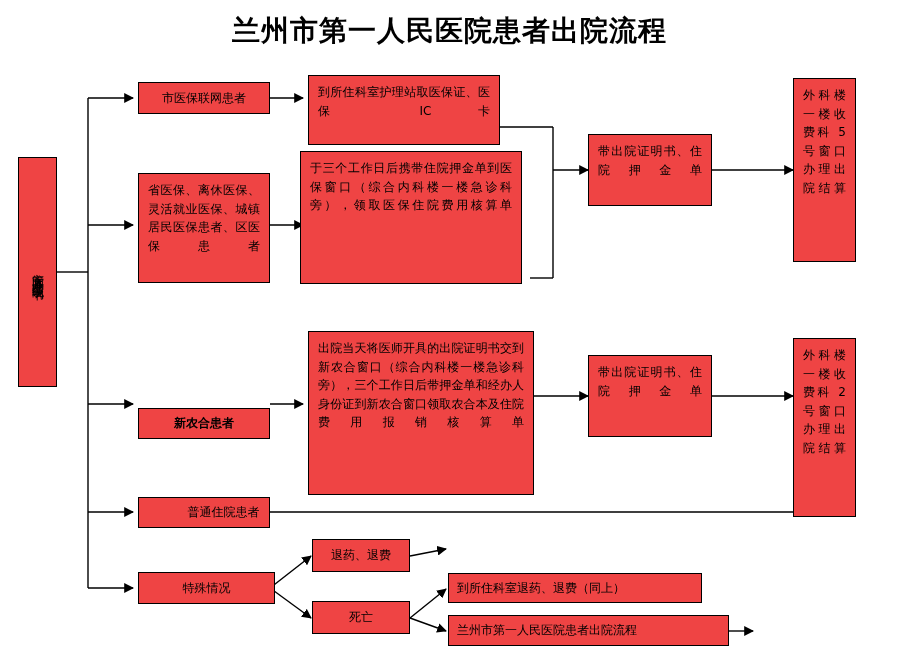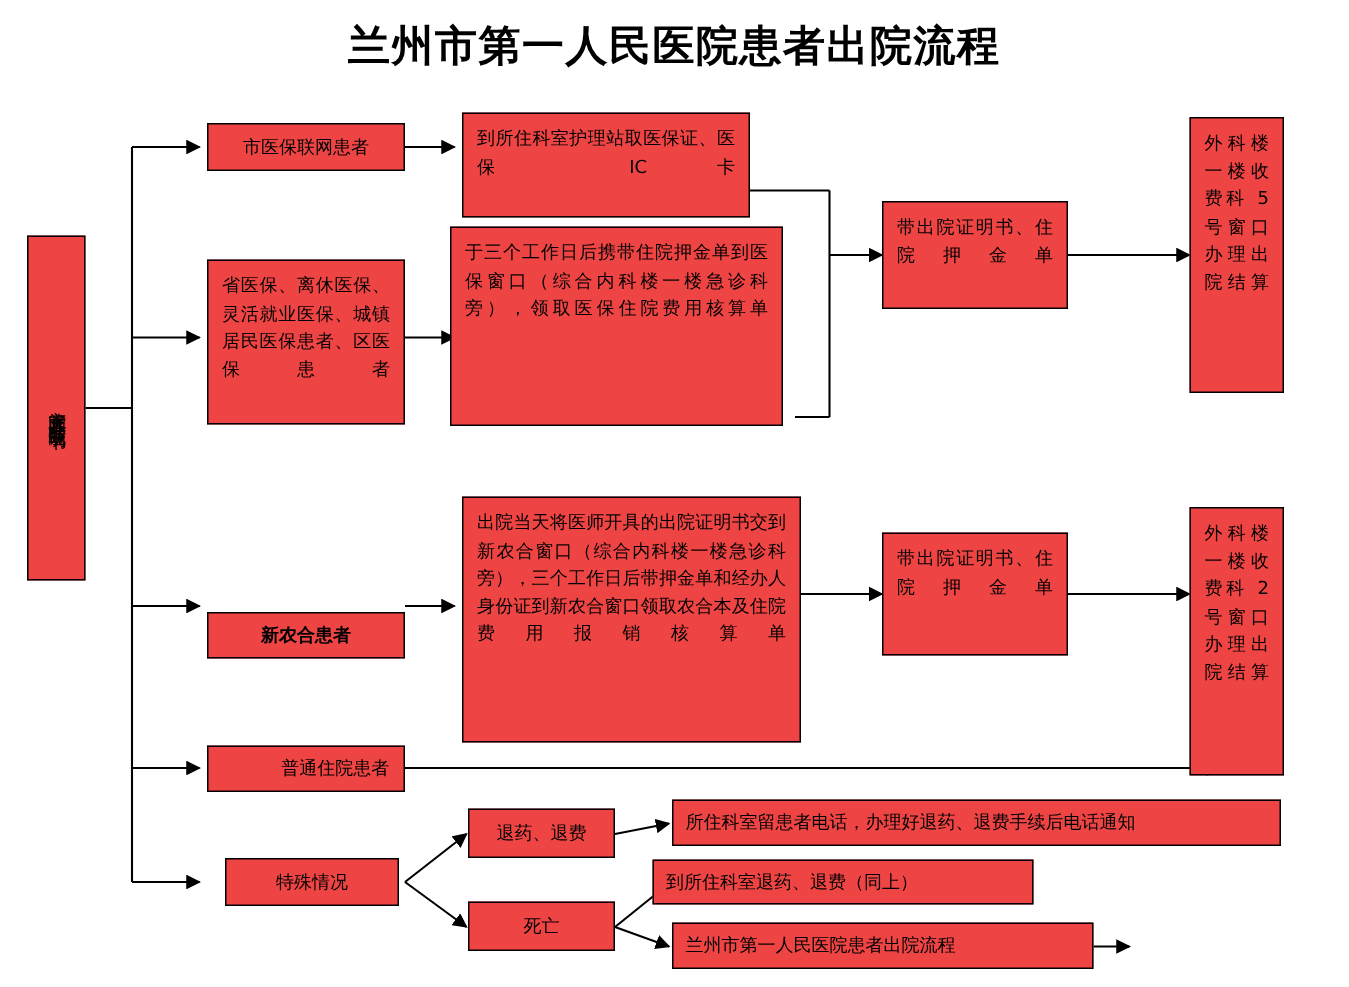--- a/index.html
+++ b/index.html
@@ -140,26 +140,25 @@
   <div class="node" style="left:138px; top:408px; width:132px; height:31px;font-weight:bold;">新农合患者</div>
 
   <div class="node justify" style="left:308px; top:318px; width:226px; height:164px;margin-top:13px;">出院当天将医师开具的出院证明书交到新农合窗口（综合内科楼一楼急诊科旁），三个工作日后带押金单和经办人身份证到新农合窗口领取农合本及住院费用报销核算单</div>
 
   <div class="node justify" style="left:588px; top:355px; width:124px; height:82px;">带出院证明书、住院押金单</div>
 
   <div class="node justify" style="left:793px; top:338px; width:63px; height:179px;">外科楼一楼收费科 2 号窗口办理出院结算</div>
 
   <div class="node" style="left:138px; top:497px; width:132px; height:31px;padding-left:44px;">普通住院患者</div>
 
-  <div class="node" style="left:138px; top:572px; width:116px; height:32px;margin-left:12px;">特殊情况</div>
+  <div class="node" style="left:138px; top:572px; width:137px; height:32px;">特殊情况</div>
 
   <div class="node" style="left:312px; top:539px; width:98px; height:33px;">退药、退费</div>
 
   <div class="node" style="left:312px; top:601px; width:98px; height:33px;">死亡</div>
 
-  <div class="node left" style="left:448px; top:533px; width:406px; height:31px;">所住科室留患者电话，办理好退药、退费手续后电话通知</div>
 
-  <div class="node left" style="left:435px; top:573px; width:254px; height:30px;">到所住科室退药、退费（同上）</div>
+  <div class="node left" style="left:448px; top:573px; width:254px; height:30px;">到所住科室退药、退费（同上）</div>
 
   <div class="node left" style="left:448px; top:615px; width:281px; height:31px;">兰州市第一人民医院患者出院流程</div>
 
 
 </div>
 
 </body></html>

